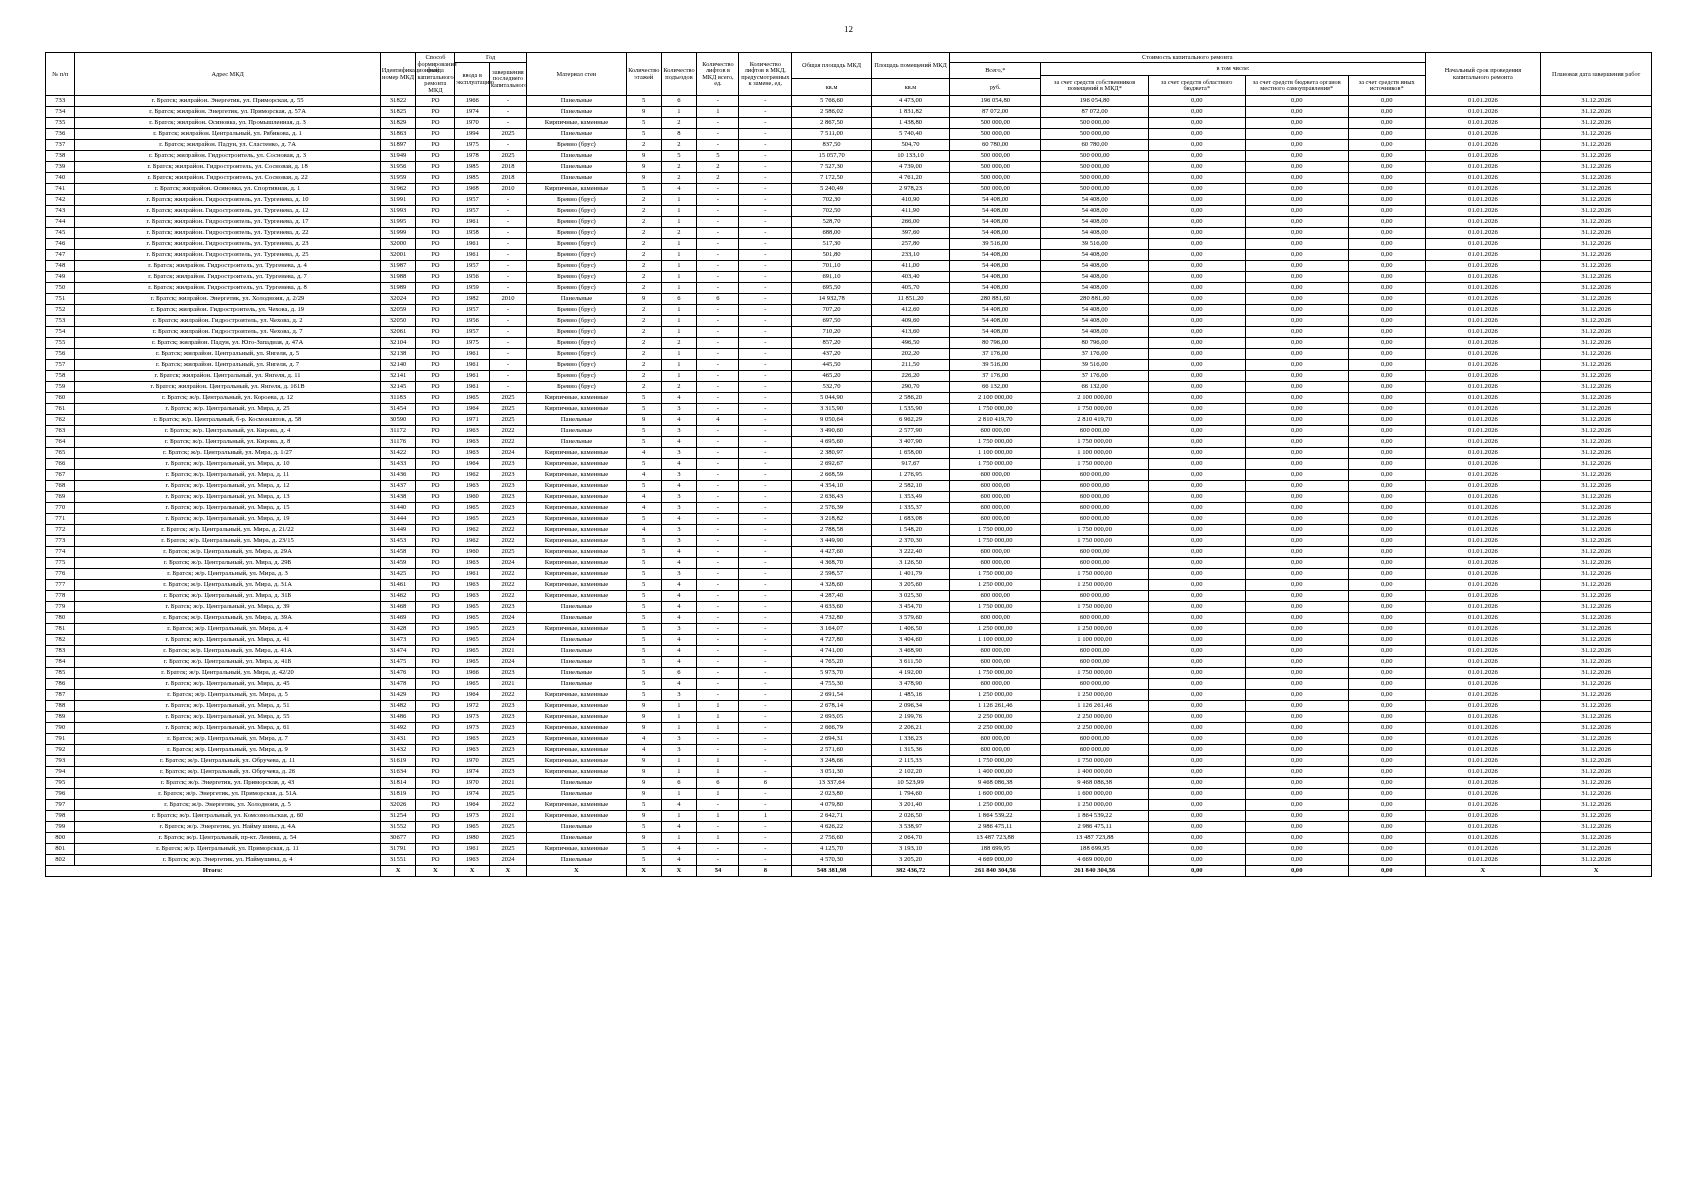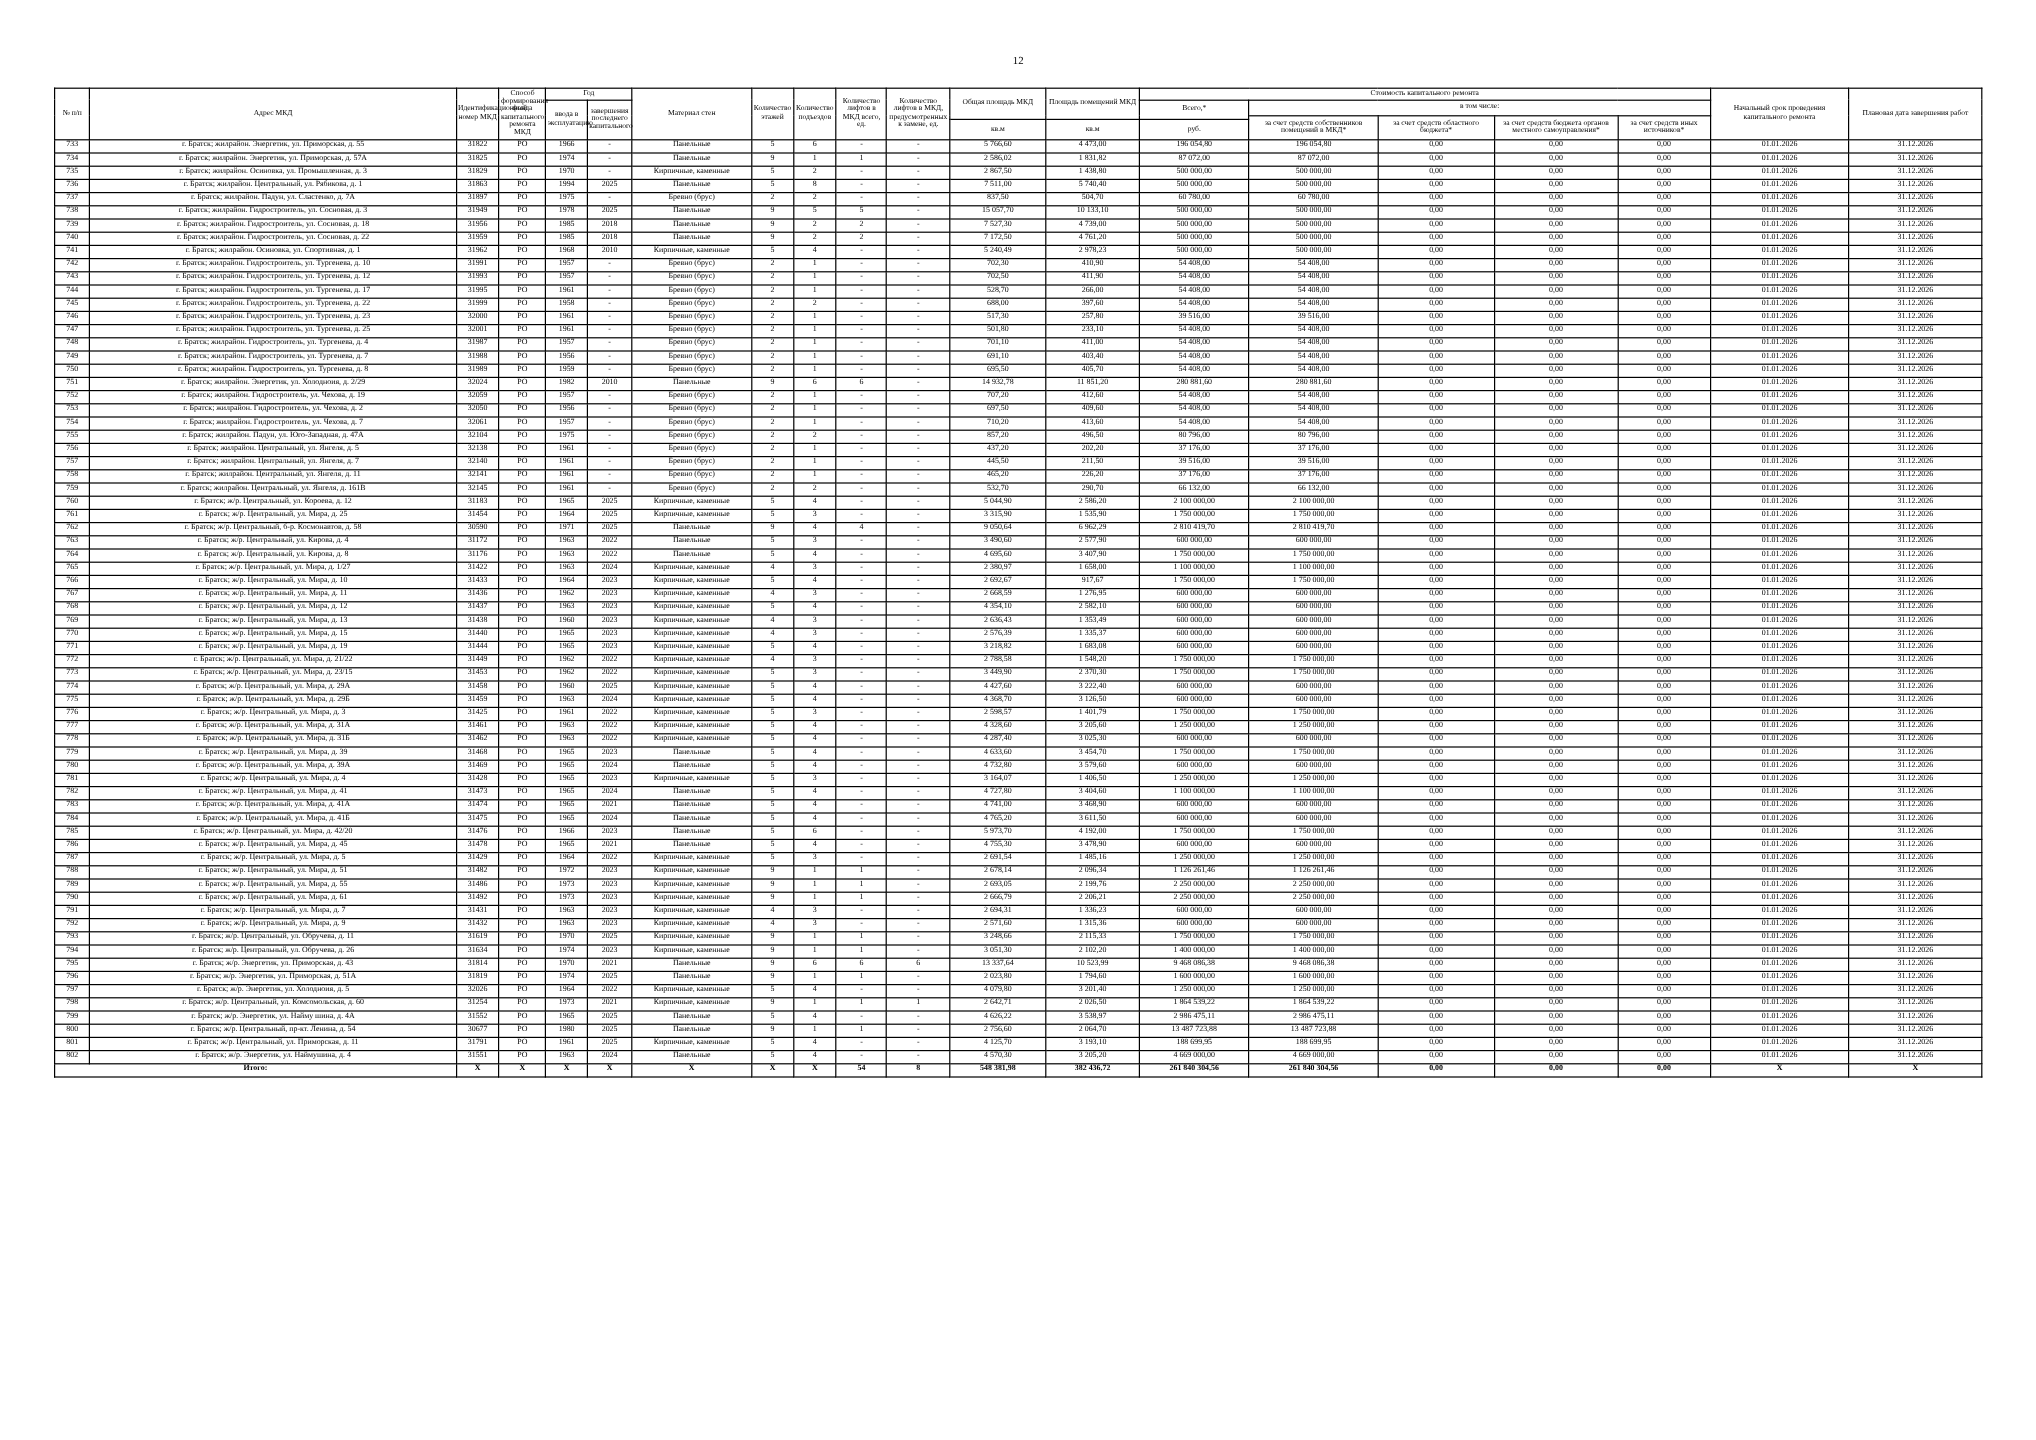--- a/index.html
+++ b/index.html
@@ -1,17 +1,17 @@
 <!DOCTYPE html>
 <html><head>
 <meta charset="utf-8">
 <style>
   html,body{margin:0;padding:0;background:#fff;}
   body{width:1697px;height:1200px;font-family:"Liberation Serif",serif;color:#000;}
-  .page{position:relative;width:1697px;height:1200px;box-sizing:border-box;padding:45px 45px;}
+  .page{position:relative;width:1697px;height:1200px;box-sizing:border-box;padding:24px 45px;}
   .page-num{text-align:center;font-size:9px;margin:0 0 18px 0;}
   table.reg{border-collapse:collapse;table-layout:fixed;width:1607px;font-size:6.6px;}
   table.reg th,table.reg td{border:1px solid #000;padding:0;text-align:center;vertical-align:middle;line-height:1.05;}
   table.reg thead th{font-weight:normal;font-size:6.3px;padding:1px 1px;}
   table.reg tbody td{height:10px;font-size:6.6px;}
   td.addr{text-align:left;padding-left:3px;white-space:nowrap;overflow:hidden;}
   tr.total td{font-weight:bold;height:12px;}
   td.total-label{text-align:left;padding-left:3px;font-weight:bold;}
 </style>
 </head>

